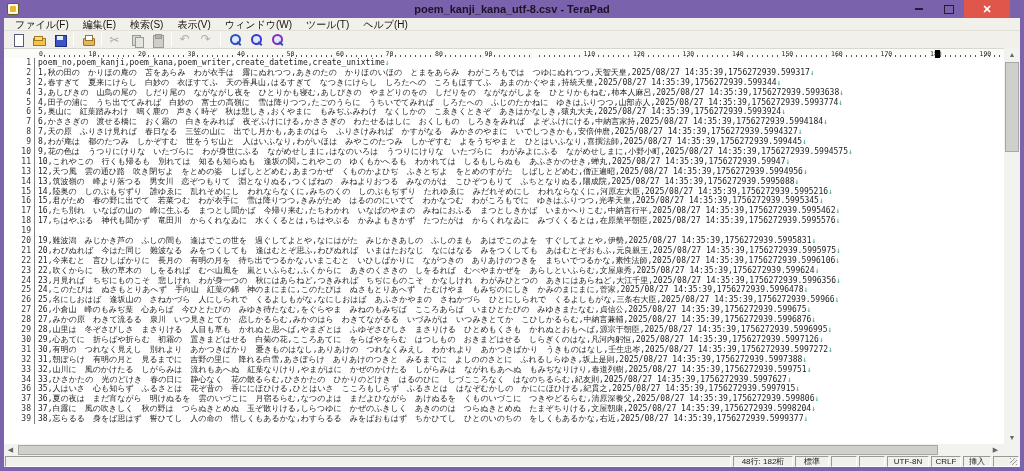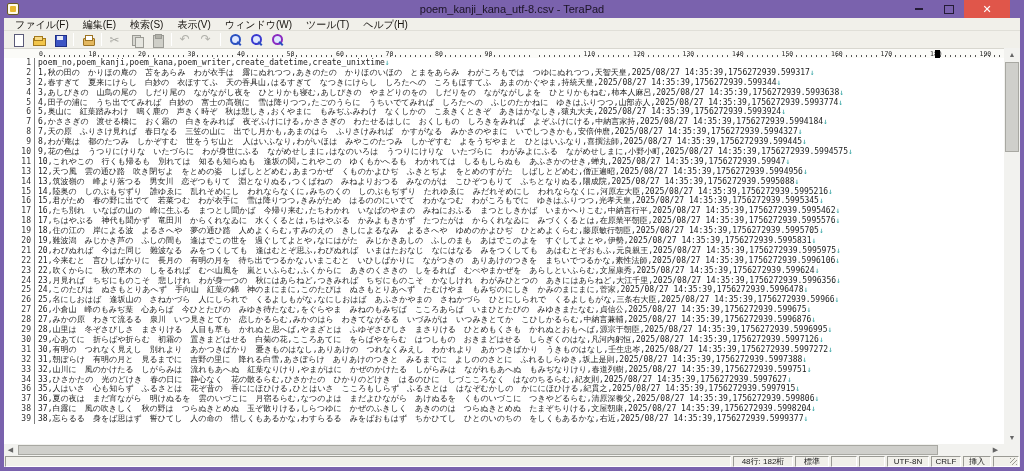--- a/index.html
+++ b/index.html
@@ -4,21 +4,21 @@
 <style>
   html,body{margin:0;padding:0;background:#888;}
   *{box-sizing:border-box;}
   .window{
     position:relative;width:1024px;height:471px;
     background:var(--titlebar,#7a62ad);
     font-family:"Liberation Sans",sans-serif;
     overflow:hidden;
   }
   
-  .titlebar{position:absolute;top:0;left:0;right:0;height:18px;display:flex;align-items:center;}
+  .titlebar{position:absolute;top:0;left:0;right:0;height:18px;display:flex;align-items:center;font-weight:bold;}
   .app-icon{position:absolute;left:7px;top:3px;width:12px;height:12px;background:#fffbe8;border:1px solid #6a5a20;border-radius:2px;}
   .app-icon::after{content:"";position:absolute;left:2px;top:2px;width:6px;height:6px;background:#e8b830;border-radius:1px;}
   .title{position:absolute;left:0;right:0;text-align:center;font-size:11px;color:#1c1426;line-height:18px;}
   .winbtns{position:absolute;right:14px;top:0;height:18px;display:flex;align-items:stretch;}
   .wb{width:30px;display:flex;align-items:center;justify-content:center;}
   .wb-min::after{content:"";width:8px;height:2px;background:#241b36;}
   .wb-max::after{content:"";width:8px;height:7px;border:1px solid #241b36;}
   .wb-close{width:46px;background:var(--close_button,#e0564a);color:#fff;font-size:11px;line-height:18px;text-align:center;}
   
   .menubar{position:absolute;top:18px;left:4px;right:4px;height:13px;background:#f1f0ea;border-bottom:1px solid #e0dfd8;display:flex;align-items:center;padding-left:4px;}
@@ -362,21 +362,21 @@
       <div class="line-row"><span class="line-no">8</span><span class="line-text">7,天の原　ふりさけ見れば　春日なる　三笠の山に　出でし月かも,あまのはら　ふりさけみれば　かすがなる　みかさのやまに　いでしつきかも,安倍仲麿,2025/08/27 14:35:39,1756272939.5994327<span class="crlf">↓</span></span></div>
       <div class="line-row"><span class="line-no">9</span><span class="line-text">8,わが庵は　都のたつみ　しかぞすむ　世をうぢ山と　人はいふなり,わがいほは　みやこのたつみ　しかぞすむ　よをうぢやまと　ひとはいふなり,喜撰法師,2025/08/27 14:35:39,1756272939.599445<span class="crlf">↓</span></span></div>
       <div class="line-row"><span class="line-no">10</span><span class="line-text">9,花の色は　うつりにけりな　いたづらに　わが身世にふる　ながめせしまに,はなのいろは　うつりにけりな　いたづらに　わがみよにふる　ながめせしまに,小野小町,2025/08/27 14:35:39,1756272939.5994575<span class="crlf">↓</span></span></div>
       <div class="line-row"><span class="line-no">11</span><span class="line-text">10,これやこの　行くも帰るも　別れては　知るも知らぬも　逢坂の関,これやこの　ゆくもかへるも　わかれては　しるもしらぬも　あふさかのせき,蝉丸,2025/08/27 14:35:39,1756272939.59947<span class="crlf">↓</span></span></div>
       <div class="line-row"><span class="line-no">13</span><span class="line-text">12,天つ風　雲の通ひ路　吹き閉ぢよ　をとめの姿　しばしとどめむ,あまつかぜ　くものかよひぢ　ふきとぢよ　をとめのすがた　しばしとどめむ,僧正遍昭,2025/08/27 14:35:39,1756272939.5994956<span class="crlf">↓</span></span></div>
       <div class="line-row"><span class="line-no">14</span><span class="line-text">13,筑波嶺の　峰より落つる　男女川　恋ぞつもりて　淵となりぬる,つくばねの　みねよりおつる　みなのがは　こひぞつもりて　ふちとなりぬる,陽成院,2025/08/27 14:35:39,1756272939.5995088<span class="crlf">↓</span></span></div>
       <div class="line-row"><span class="line-no">15</span><span class="line-text">14,陸奥の　しのぶもぢずり　誰ゆゑに　乱れそめにし　われならなくに,みちのくの　しのぶもぢずり　たれゆゑに　みだれそめにし　われならなくに,河原左大臣,2025/08/27 14:35:39,1756272939.5995216<span class="crlf">↓</span></span></div>
       <div class="line-row"><span class="line-no">16</span><span class="line-text">15,君がため　春の野に出でて　若菜つむ　わが衣手に　雪は降りつつ,きみがため　はるののにいでて　わかなつむ　わがころもでに　ゆきはふりつつ,光孝天皇,2025/08/27 14:35:39,1756272939.5995345<span class="crlf">↓</span></span></div>
       <div class="line-row"><span class="line-no">17</span><span class="line-text">16,たち別れ　いなばの山の　峰に生ふる　まつとし聞かば　今帰り来む,たちわかれ　いなばのやまの　みねにおふる　まつとしきかば　いまかへりこむ,中納言行平,2025/08/27 14:35:39,1756272939.5995462<span class="crlf">↓</span></span></div>
       <div class="line-row"><span class="line-no">18</span><span class="line-text">17,ちはやぶる　神代も聞かず　竜田川　からくれなゐに　水くくるとは,ちはやぶる　かみよもきかず　たつたがは　からくれなゐに　みづくくるとは,在原業平朝臣,2025/08/27 14:35:39,1756272939.5995576<span class="crlf">↓</span></span></div>
-      <div class="line-row"><span class="line-no">19</span><span class="line-text">18,住の江の　岸による波　よるさへや　夢の通ひ路　人めよくらむ,すみのえの　きしによるなみ　よるさへや　ゆめのかよひぢ　ひとめよくらむ,藤原敏行朝臣,2025/08/27 14:35:39,1756272939.5995705<span class="crlf">↓</span></span></div>
+      <div class="line-row"><span class="line-no">19</span></div>
       <div class="line-row"><span class="line-no">20</span><span class="line-text">19,難波潟　みじかき芦の　ふしの間も　逢はでこの世を　過ぐしてよとや,なにはがた　みじかきあしの　ふしのまも　あはでこのよを　すぐしてよとや,伊勢,2025/08/27 14:35:39,1756272939.5995831<span class="crlf">↓</span></span></div>
       <div class="line-row"><span class="line-no">21</span><span class="line-text">20,わびぬれば　今はた同じ　難波なる　みをつくしても　逢はむとぞ思ふ,わびぬれば　いまはたおなじ　なにはなる　みをつくしても　あはむとぞおもふ,元良親王,2025/08/27 14:35:39,1756272939.5995975<span class="crlf">↓</span></span></div>
       <div class="line-row"><span class="line-no">22</span><span class="line-text">21,今来むと　言ひしばかりに　長月の　有明の月を　待ち出でつるかな,いまこむと　いひしばかりに　ながつきの　ありあけのつきを　まちいでつるかな,素性法師,2025/08/27 14:35:39,1756272939.5996106<span class="crlf">↓</span></span></div>
       <div class="line-row"><span class="line-no">23</span><span class="line-text">22,吹くからに　秋の草木の　しをるれば　むべ山風を　嵐といふらむ,ふくからに　あきのくさきの　しをるれば　むべやまかぜを　あらしといふらむ,文屋康秀,2025/08/27 14:35:39,1756272939.599624<span class="crlf">↓</span></span></div>
       <div class="line-row"><span class="line-no">24</span><span class="line-text">23,月見れば　ちぢにものこそ　悲しけれ　わが身一つの　秋にはあらねど,つきみれば　ちぢにものこそ　かなしけれ　わがみひとつの　あきにはあらねど,大江千里,2025/08/27 14:35:39,1756272939.5996356<span class="crlf">↓</span></span></div>
       <div class="line-row"><span class="line-no">25</span><span class="line-text">24,このたびは　ぬさもとりあへず　手向山　紅葉の錦　神のまにまに,このたびは　ぬさもとりあへず　たむけやま　もみぢのにしき　かみのまにまに,菅家,2025/08/27 14:35:39,1756272939.5996478<span class="crlf">↓</span></span></div>
       <div class="line-row"><span class="line-no">26</span><span class="line-text">25,名にしおはば　逢坂山の　さねかづら　人にしられで　くるよしもがな,なにしおはば　あふさかやまの　さねかづら　ひとにしられで　くるよしもがな,三条右大臣,2025/08/27 14:35:39,1756272939.59966<span class="crlf">↓</span></span></div>
       <div class="line-row"><span class="line-no">27</span><span class="line-text">26,小倉山　峰のもみぢ葉　心あらば　今ひとたびの　みゆき待たなむ,をぐらやま　みねのもみぢば　こころあらば　いまひとたびの　みゆきまたなむ,貞信公,2025/08/27 14:35:39,1756272939.599675<span class="crlf">↓</span></span></div>
       <div class="line-row"><span class="line-no">28</span><span class="line-text">27,みかの原　わきて流るる　泉川　いつ見きとてか　恋しかるらむ,みかのはら　わきてながるる　いづみがは　いつみきとてか　こひしかるらむ,中納言兼輔,2025/08/27 14:35:39,1756272939.5996876<span class="crlf">↓</span></span></div>
       <div class="line-row"><span class="line-no">29</span><span class="line-text">28,山里は　冬ぞさびしさ　まさりける　人目も草も　かれぬと思へば,やまざとは　ふゆぞさびしさ　まさりける　ひとめもくさも　かれぬとおもへば,源宗于朝臣,2025/08/27 14:35:39,1756272939.5996995<span class="crlf">↓</span></span></div>

